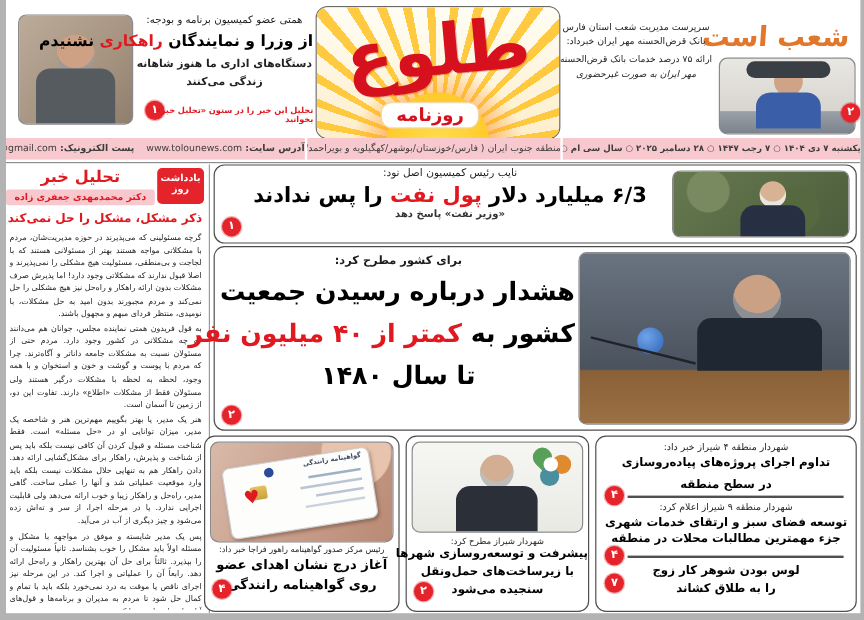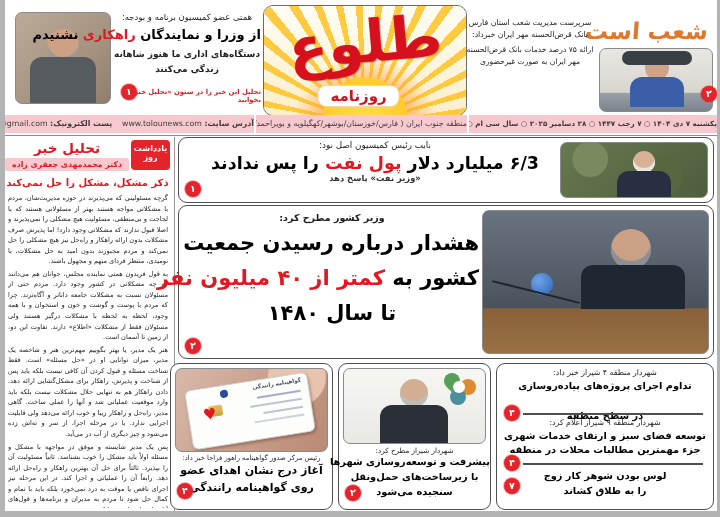--- a/index.html
+++ b/index.html
@@ -72,21 +72,21 @@
     <div class="callig" style="left:122px;top:8px;">مدیریت شعب است</div>
     <div class="photo" style="left:136px;top:38px;width:112px;height:62px;background:linear-gradient(#e9e7e2,#d8d5cf 70%,#9aa0a8 71%,#7d838c);">
       <div class="pers-head" style="left:45px;top:7px;width:24px;height:24px;background:#cfa486;"></div>
       <div class="pers-body" style="left:30px;top:28px;width:54px;height:30px;background:#3b5ea8;"></div>
       <div class="abs" style="left:22px;top:2px;width:70px;height:14px;border-radius:8px;background:#3a3f46;"></div>
     </div>
     <div class="abs" style="left:0px;top:8px;width:134px;">
       <div class="c kick" style="font-size:7.8px;">سرپرست مدیریت شعب استان فارس</div>
       <div class="c kick" style="font-size:7.8px;margin-top:3px;">بانک قرض‌الحسنه مهر ایران خبرداد:</div>
       <div class="c" style="font-size:7.6px;margin-top:6px;color:#222;">ارائه ۷۵ درصد خدمات بانک قرض‌الحسنه</div>
-      <div class="c" style="font-size:7.6px;margin-top:3px;color:#222;">مهر ایران به صورت غیرحضوری</div>
+      <div class="c" style="font-size:7.6px;margin-top:3px;color:#222;font-style:italic;">مهر ایران به صورت غیرحضوری</div>
     </div>
     <span class="badge" style="left:238px;top:76px;">۲</span>
   </div>
 
   <div class="strip" style="left:0;width:249px;">
     <span class="b">آدرس سایت:</span>
     <span style="direction:ltr;unicode-bidi:embed;">www.tolounews.com</span>
     &nbsp;&nbsp;
     <span class="b">پست الکترونیک:</span>
     <span style="direction:ltr;unicode-bidi:embed;">toloudaily@gmail.com</span>
@@ -126,21 +126,21 @@
   </div>
 
   <div class="box" style="left:173px;top:205px;width:534px;height:152px;">
     <div class="photo" style="left:303px;top:4px;width:225px;height:142px;background:linear-gradient(#6a7480,#49525d 68%,#8a6038 69%,#9a7044);">
       <div class="pers-head" style="left:128px;top:18px;width:40px;height:40px;background:#caa184;box-shadow:0 -8px 0 0 #8c8f94 inset;"></div>
       <div class="pers-body" style="left:98px;top:54px;width:104px;height:44px;background:#1f2733;"></div>
       <div class="abs" style="left:48px;top:62px;width:22px;height:22px;border-radius:50%;background:radial-gradient(circle at 35% 35%, #6fa3e8, #2f64b8);"></div>
       <div class="abs" style="left:8px;top:80px;width:90px;height:2px;background:#20242a;transform:rotate(14deg);"></div>
     </div>
     <div class="abs" style="left:6px;top:6px;width:294px;">
-      <div class="c kick b" style="font-size:9.5px;">وزیر کشور مطرح کرد:</div>
+      <div class="c kick b" style="font-size:9.5px;">برای کشور مطرح کرد:</div>
       <div class="c b nowrap" style="font-size:21px;margin-top:8px;">هشدار درباره رسیدن جمعیت</div>
       <div class="c b nowrap" style="font-size:21px;margin-top:11px;"><span>کشور به </span><span class="red">کمتر از ۴۰ میلیون نفر</span></div>
       <div class="c b nowrap" style="font-size:21px;margin-top:11px;">تا سال ۱۴۸۰</div>
     </div>
     <span class="badge" style="left:6px;bottom:4px;">۲</span>
   </div>
 
   <div class="box" style="left:165px;top:363px;width:161px;height:145px;">
     <div class="photo" style="left:4px;top:4px;width:151px;height:82px;background:radial-gradient(circle at 80% 10%, #e8c4ae 0 20%, rgba(0,0,0,0) 21%),linear-gradient(120deg,#d8b9a9,#c79d8a 55%,#b98a74);">
       <div class="abs" style="left:12px;top:12px;width:122px;height:58px;background:#fdfdfb;border:1px solid #cfcfcf;border-radius:6px;transform:rotate(-9deg);box-shadow:1px 2px 3px rgba(60,30,20,.35);">
@@ -175,21 +175,21 @@
     <div class="c b nowrap" style="position:absolute;left:0;top:92px;width:100%;font-size:9.8px;">پیشرفت و توسعه‌روسازی شهرها</div>
     <div class="c b nowrap" style="position:absolute;left:0;top:107px;width:100%;font-size:9.8px;">با زیرساخت‌های حمل‌ونقل</div>
     <div class="c b nowrap" style="position:absolute;left:0;top:122px;width:100%;font-size:9.8px;">سنجیده می‌شود</div>
     <span class="badge" style="left:6px;top:121px;">۲</span>
   </div>
 
   <div class="box" style="left:491px;top:363px;width:216px;height:145px;">
     <div class="abs" style="left:0;top:4px;width:100%;">
       <div class="c kick" style="font-size:7.8px;">شهردار منطقه ۴ شیراز خبر داد:</div>
       <div class="c b nowrap" style="font-size:9.8px;margin-top:3px;">تداوم اجرای پروژه‌های پیاده‌روسازی</div>
-      <div class="c b nowrap" style="font-size:9.8px;margin-top:19px;">در سطح منطقه</div>
+      <div class="c b nowrap" style="font-size:9.8px;margin-top:8px;">در سطح منطقه</div>
     </div>
     <div class="sep" style="left:26px;top:49px;width:180px;"></div>
     <span class="badge" style="left:7px;top:41px;">۴</span>
 
     <div class="abs" style="left:0;top:54px;width:100%;">
       <div class="c kick" style="font-size:7.8px;">شهردار منطقه ۹ شیراز اعلام کرد:</div>
       <div class="c b nowrap" style="font-size:9.8px;margin-top:3px;">توسعه فضای سبز و ارتقای خدمات شهری</div>
       <div class="c b nowrap" style="font-size:9.8px;margin-top:3px;">جزء مهمترین مطالبات محلات در منطقه</div>
     </div>
     <div class="sep" style="left:26px;top:99px;width:180px;"></div>

